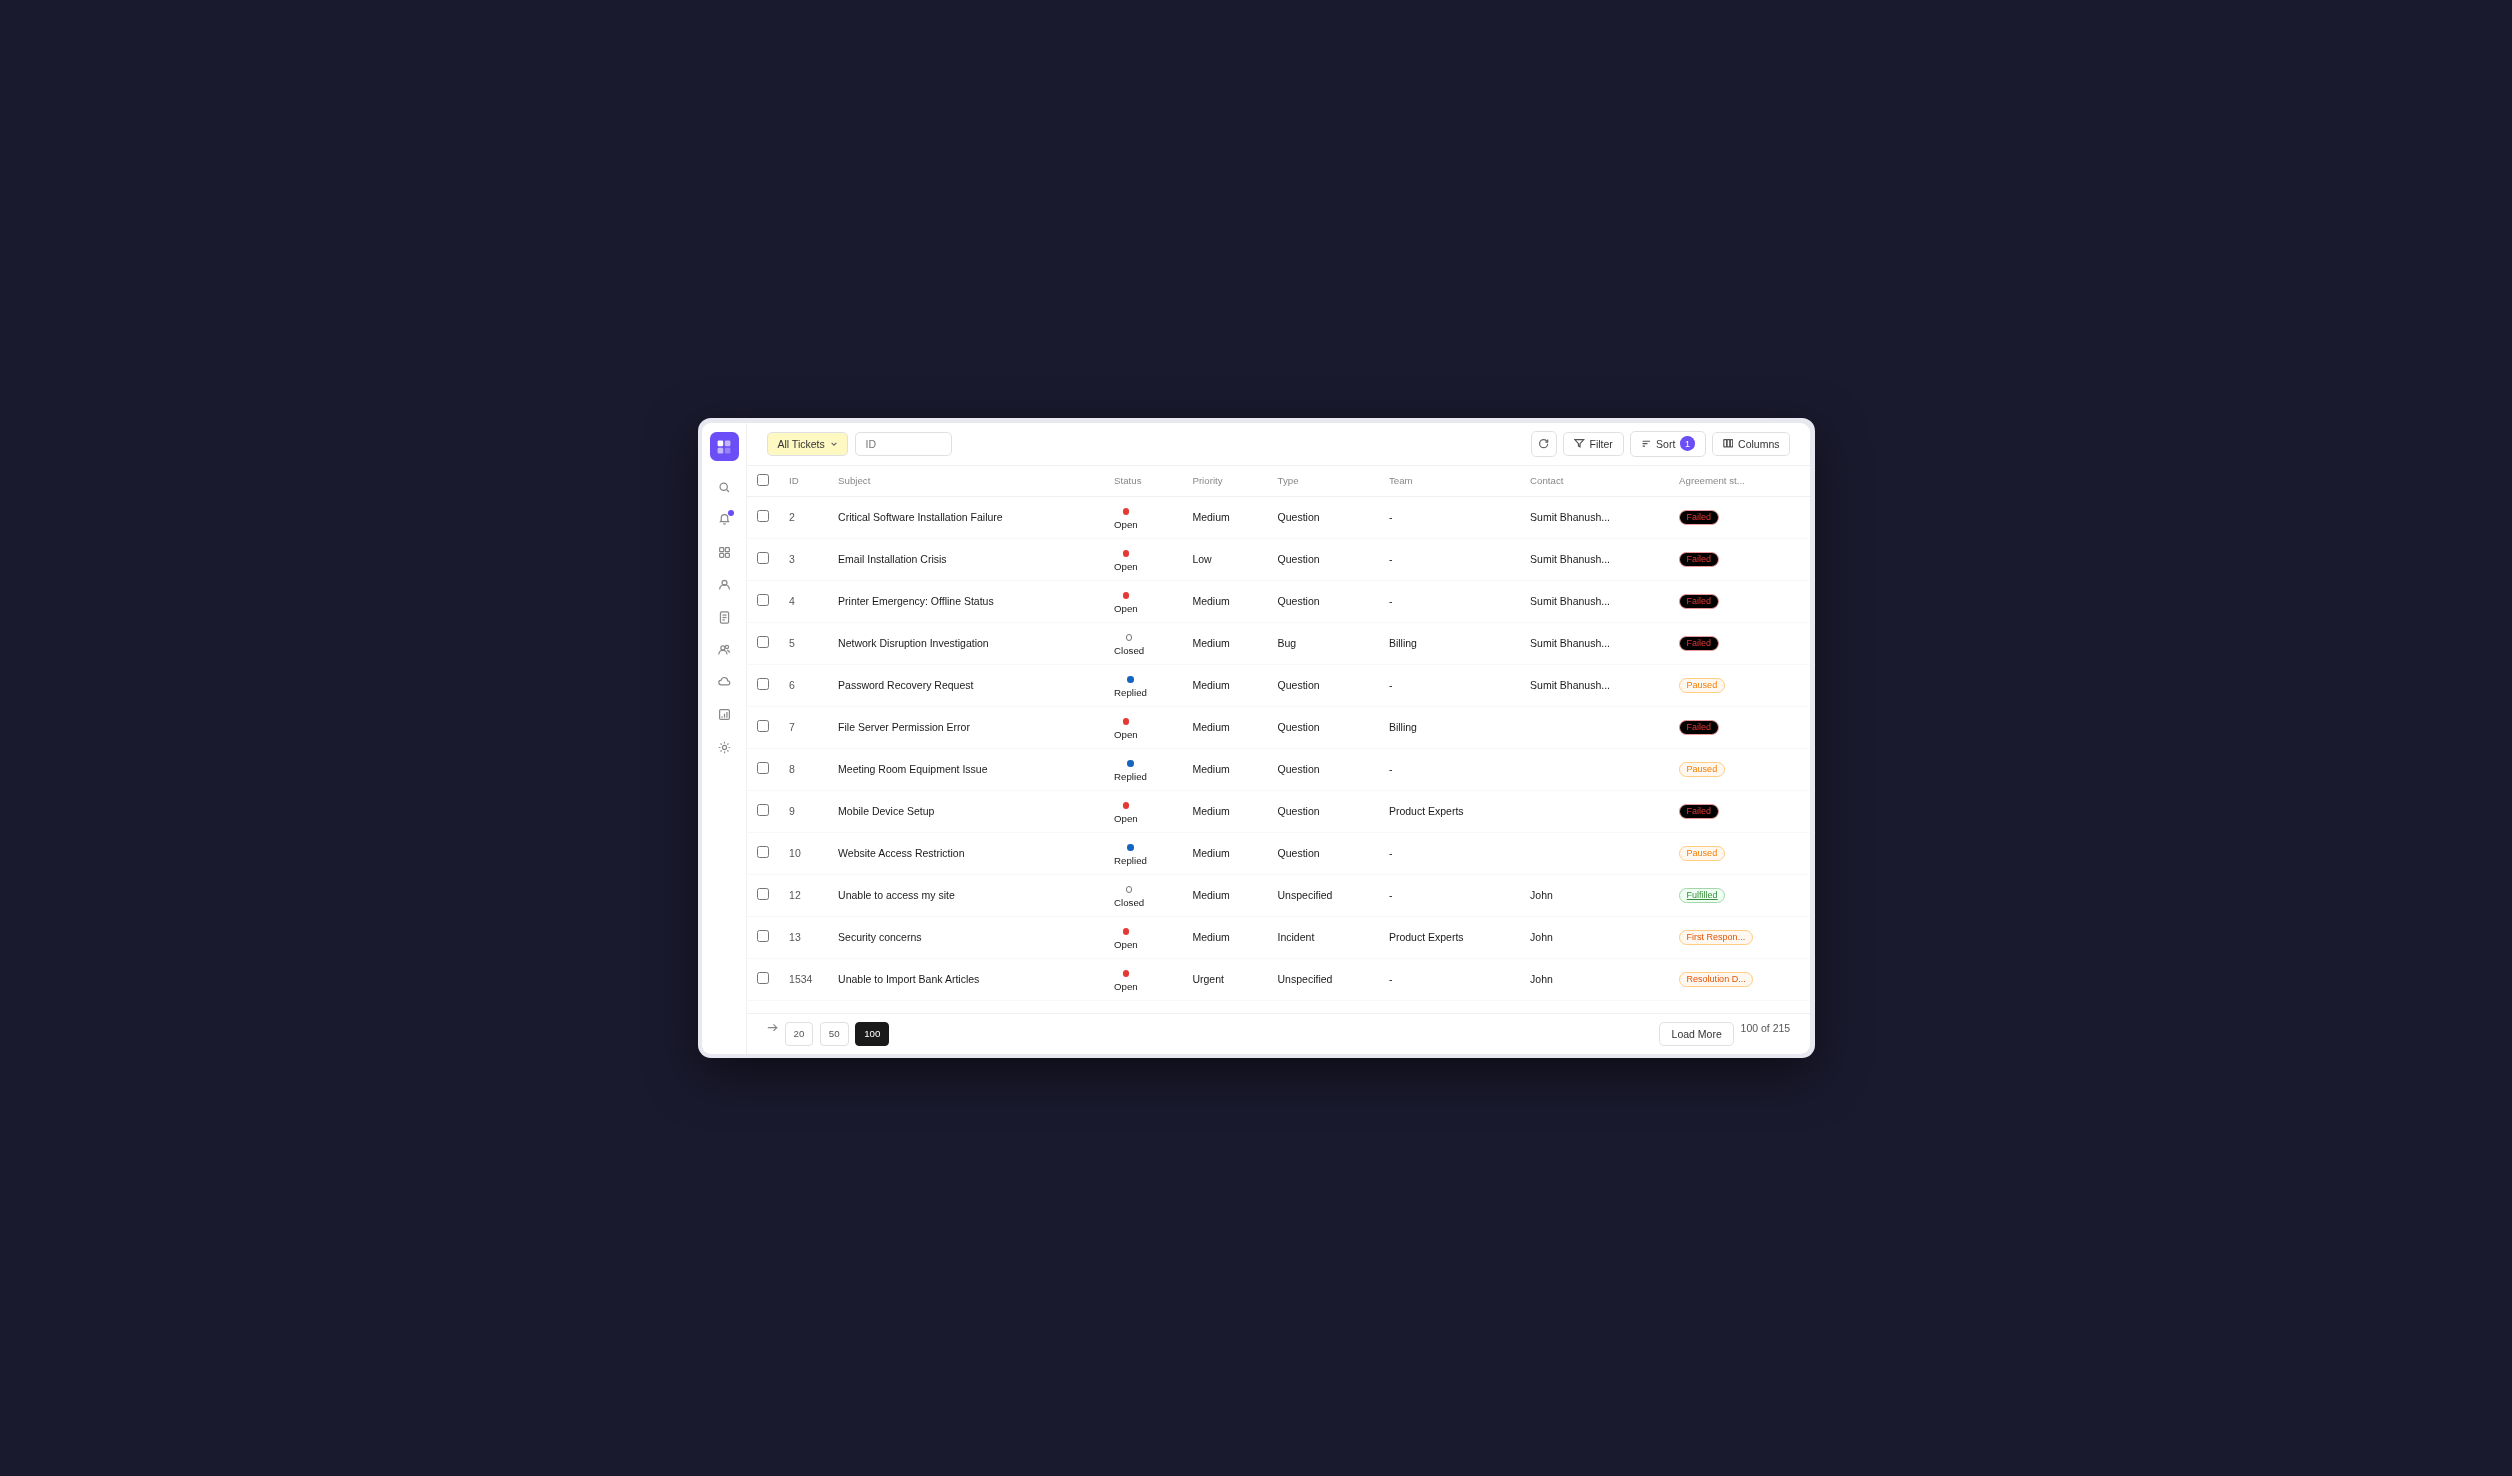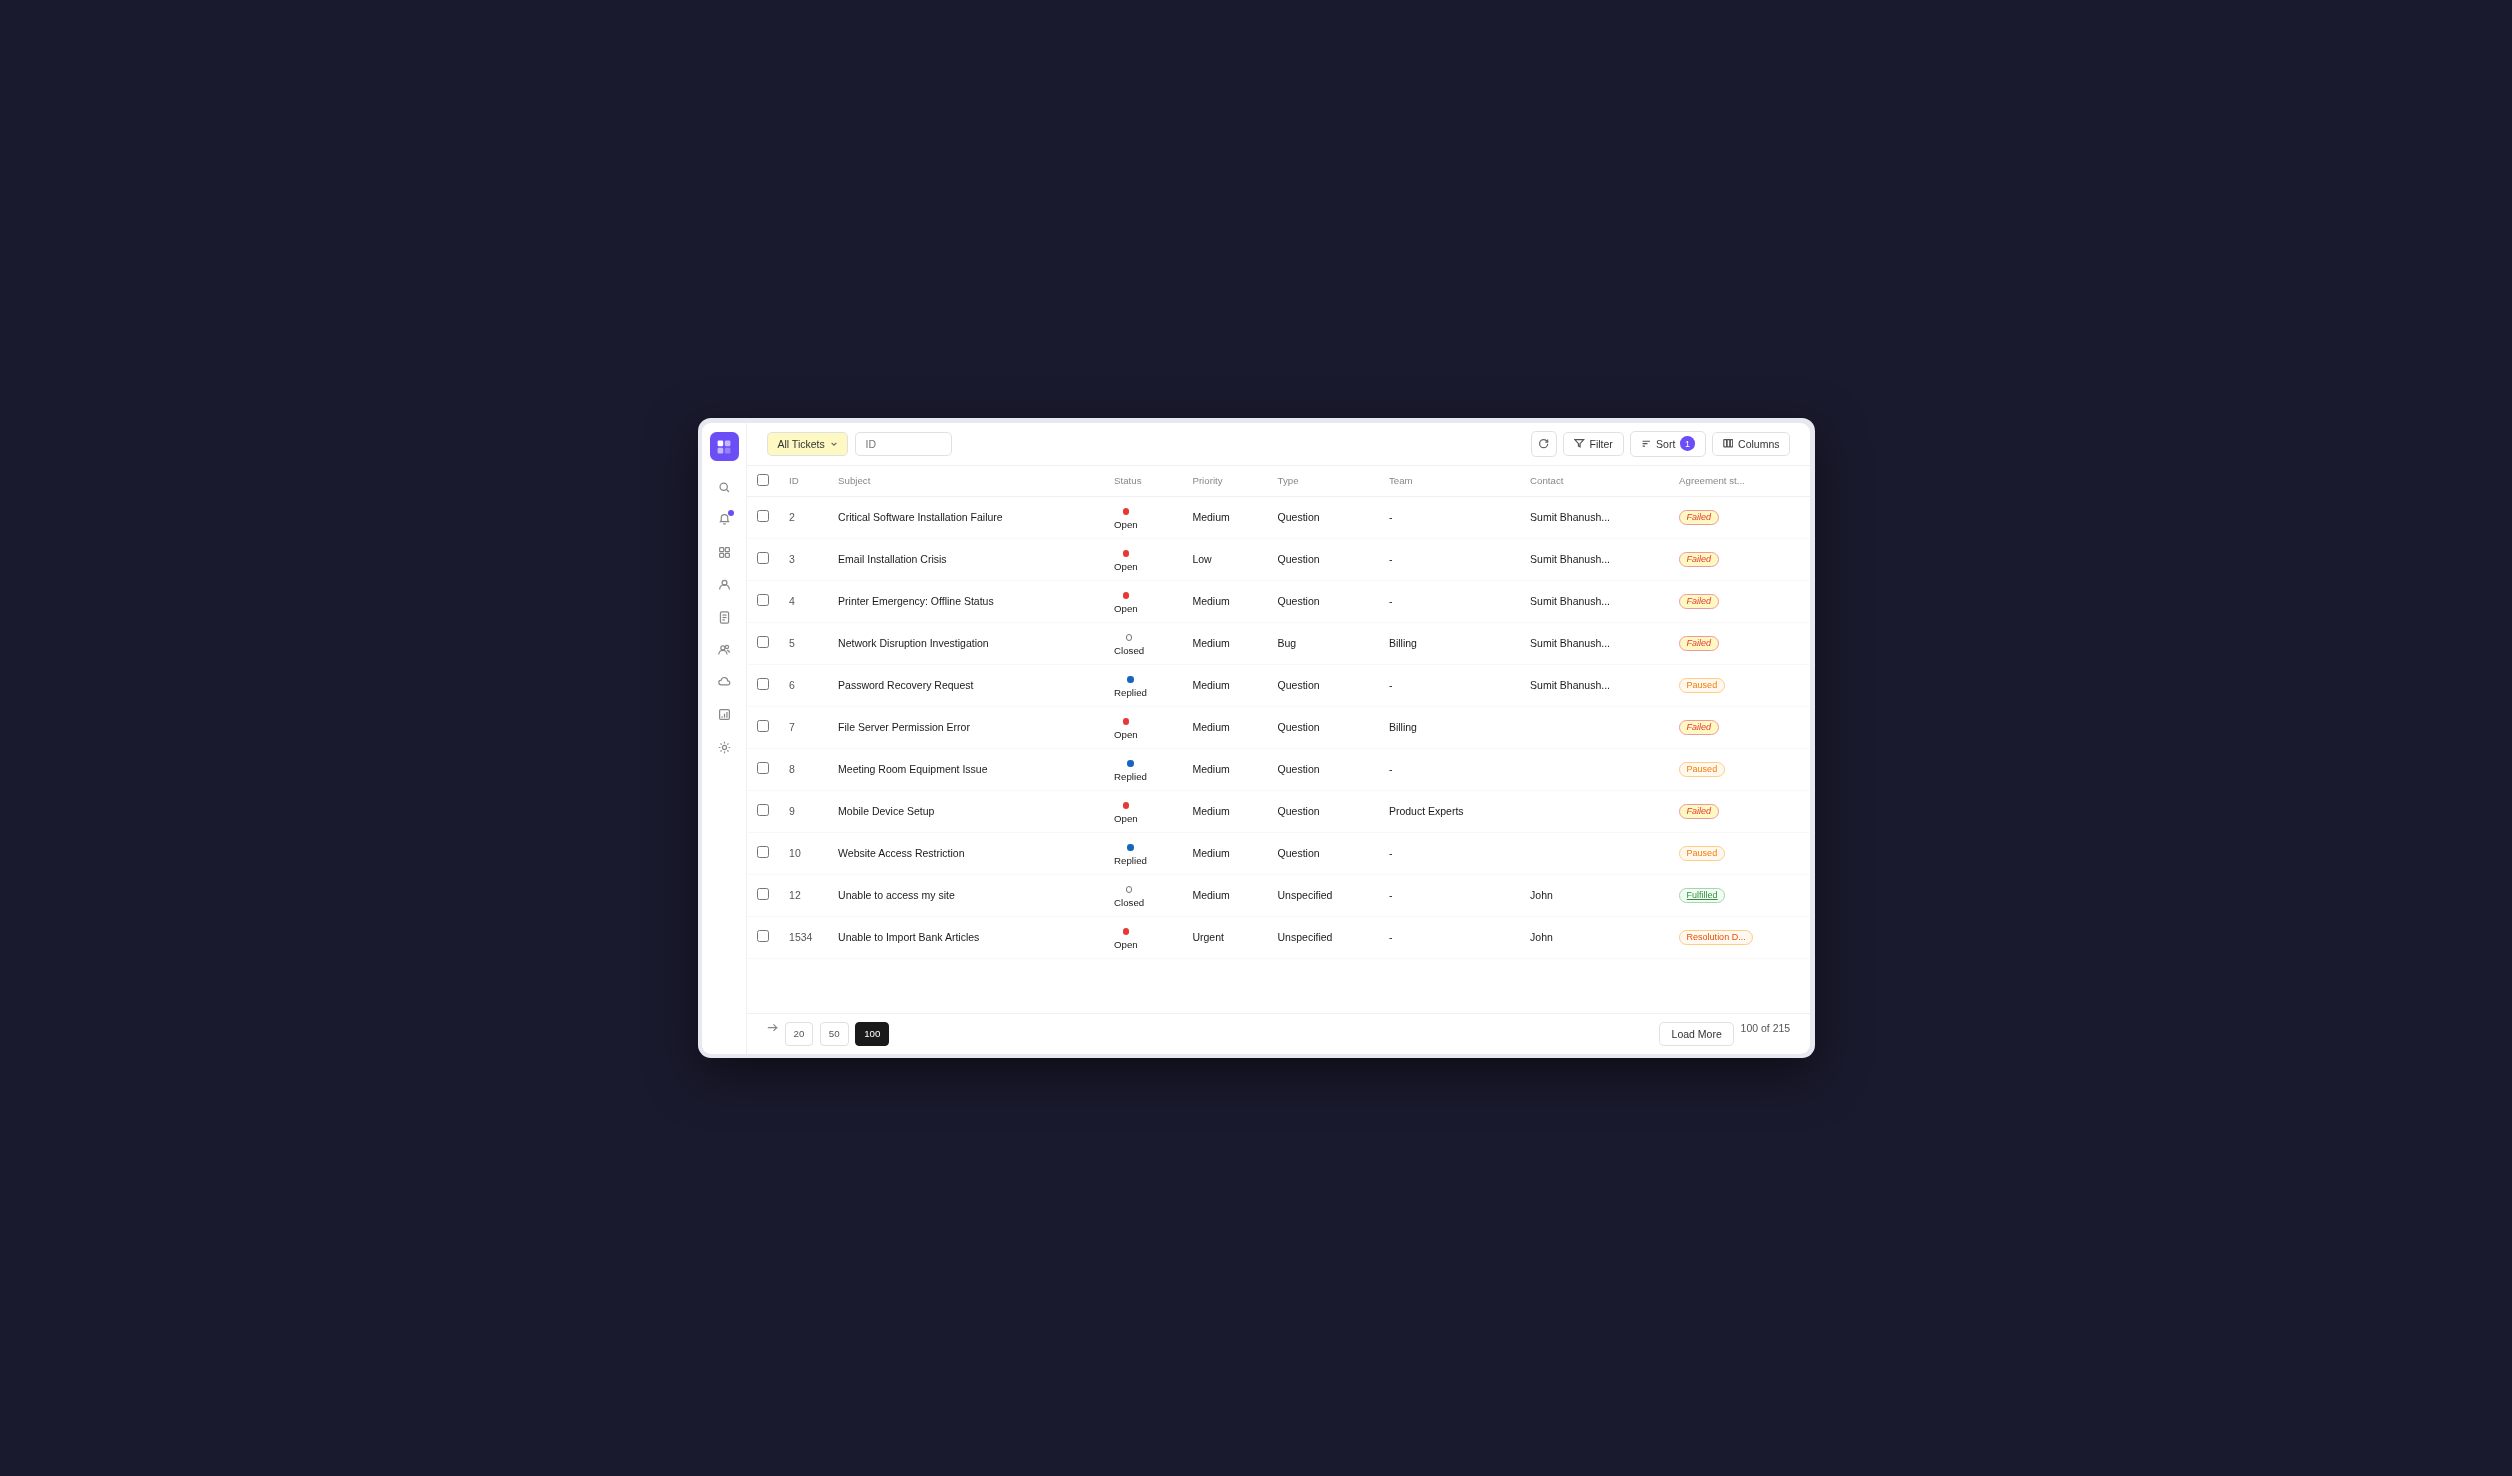--- a/index.html
+++ b/index.html
@@ -215,21 +215,21 @@
     }
     .agreement-badge {
       display: inline-flex;
       align-items: center;
       padding: 1.6px 6.5px;
       border-radius: 9.7px;
       font-size: 9px;
       font-weight: 500;
       border: 0.8px solid;
     }
-    .badge-failed { color: #e53935; border-color: #ef9a9a; background: #fef9c3; font-style: italic; }
+    .badge-failed { color: #e53935; border-color: #ef9a9a; background: #000000; }
     .badge-paused { color: #f57c00; border-color: #ffcc80; background: #fff8f0; }
     .badge-fulfilled { color: #388e3c; border-color: #a5d6a7; background: #f0fff4; text-decoration: underline; }
     .badge-resolution { color: #e65100; border-color: #ffcc80; background: #fff8f0; }
     .badge-firstresponse { color: #e65100; border-color: #ffcc80; background: #fff8f0; }
     
     .footer {
       display: flex;
       padding: 8px 19.4px;
       border-top: 0.8px solid #f0f0f0;
       gap: 6.5px;
@@ -604,20 +604,38 @@
     <td>Medium</td>
     <td>Unspecified</td>
     <td>-</td>
     <td>John</td>
     <td>
       <span class="agreement-badge badge-fulfilled">Fulfilled</span>
     </td>
   </tr>
               <tr>
     <td><input type="checkbox" class="checkbox" style=""></td>
+    <td style="color:#555">13</td>
+    <td style="cursor:pointer;color:#1a1a1a">Security concerns</td>
+    <td>
+      <span class="status-badge">
+        <span class="dot-open"></span>
+        <span>Open</span>
+      </span>
+    </td>
+    <td>Medium</td>
+    <td>Incident</td>
+    <td>Product Experts</td>
+    <td>John</td>
+    <td>
+      <span class="agreement-badge badge-firstresponse">First Respon...</span>
+    </td>
+  </tr>
+              <tr>
+    <td><input type="checkbox" class="checkbox" style=""></td>
     <td style="color:#555">1534</td>
     <td style="cursor:pointer;color:#1a1a1a">Unable to Import Bank Articles</td>
     <td>
       <span class="status-badge">
         <span class="dot-open"></span>
         <span>Open</span>
       </span>
     </td>
     <td>Urgent</td>
     <td>Unspecified</td>

